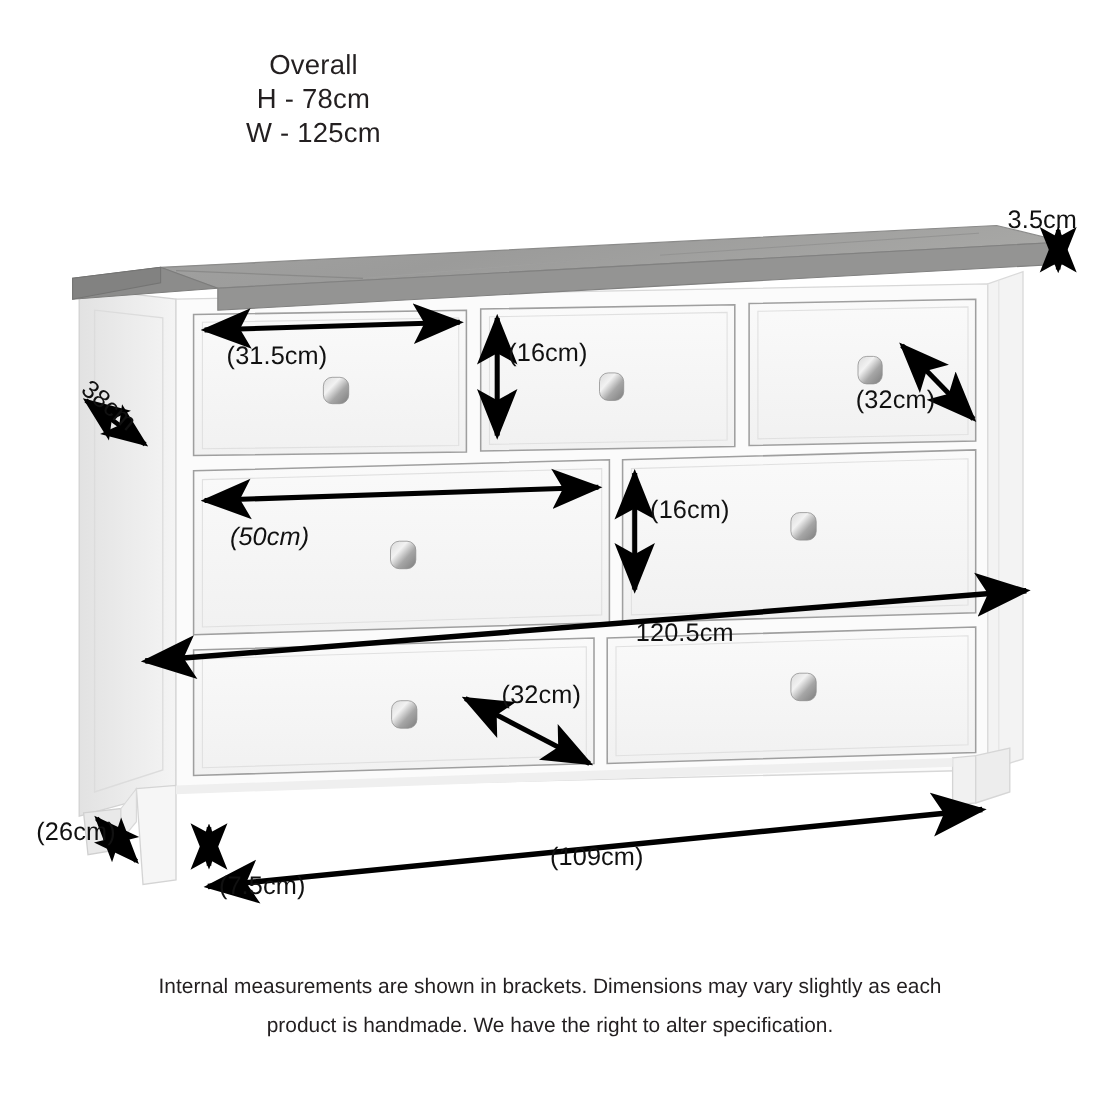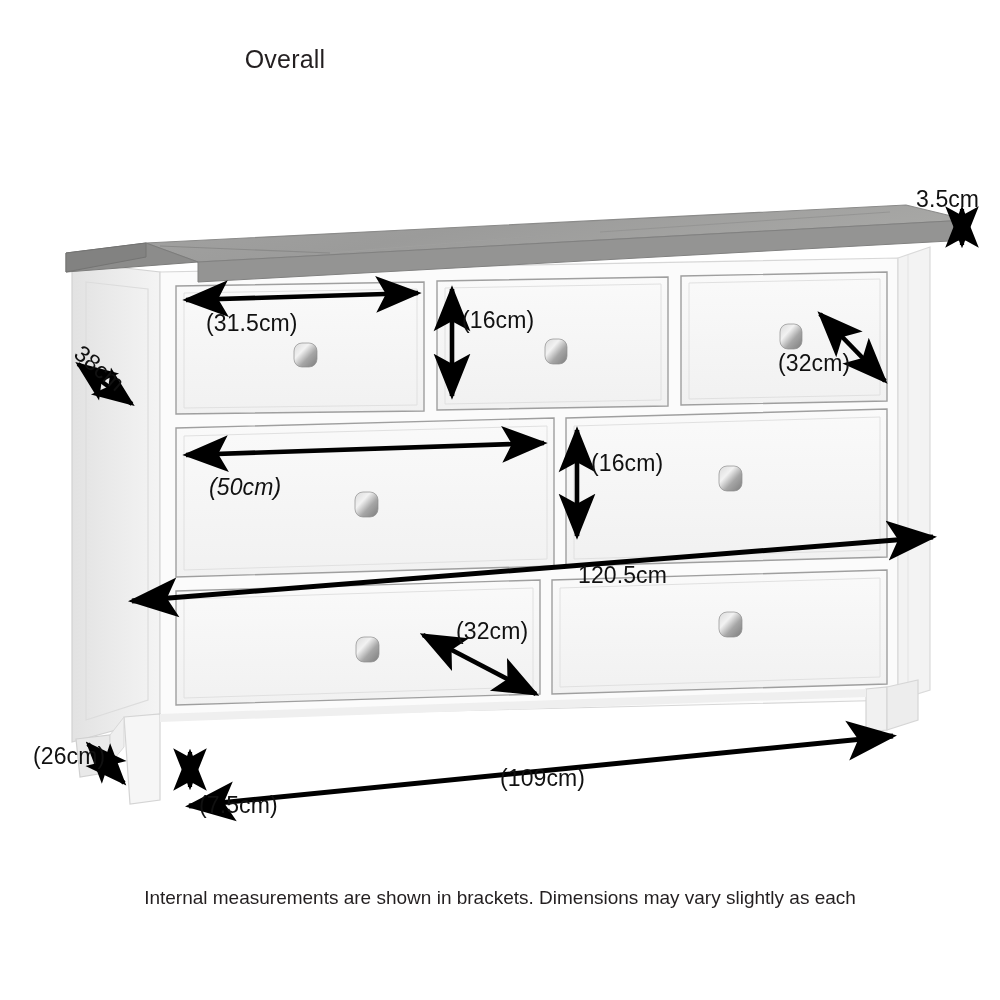--- a/index.html
+++ b/index.html
@@ -210,20 +210,22 @@
       <line x1="88" y1="744" x2="124" y2="783" stroke-width="4.2" marker-start="url(#arrowStart)" marker-end="url(#arrowEnd)"></line>
 
       <line x1="190" y1="752" x2="190" y2="787" stroke-width="4.2" marker-start="url(#arrowStart)" marker-end="url(#arrowEnd)"></line>
 
       <line x1="189" y1="806" x2="893" y2="736" stroke-width="5" marker-start="url(#arrowStart)" marker-end="url(#arrowEnd)"></line>
     </g>
   </svg>
 
   <div class="overall-block">
     <div>Overall</div>
+    <div>H - 78cm</div>
+    <div>W - 125cm</div>
   </div>
 
   <div class="dim-label" style="left:916px; top:186px;">3.5cm</div>
 
   <div class="dim-label rot-38" style="left:86px; top:340px;">38cm</div>
 
   <div class="dim-label" style="left:206px; top:310px;">(31.5cm)</div>
 
   <div class="dim-label" style="left:462px; top:307px;">(16cm)</div>
 
@@ -238,15 +240,16 @@
   <div class="dim-label" style="left:456px; top:618px;">(32cm)</div>
 
   <div class="dim-label" style="left:33px; top:743px;">(26cm)</div>
 
   <div class="dim-label" style="left:199px; top:792px;">(7.5cm)</div>
 
   <div class="dim-label" style="left:500px; top:765px;">(109cm)</div>
 
   <div class="footer-note">
     <div>Internal measurements are shown in brackets. Dimensions may vary slightly as each</div>
+    <div>product is handmade. We have the right to alter specification.</div>
   </div>
 
 </div>
 
 </body></html>

